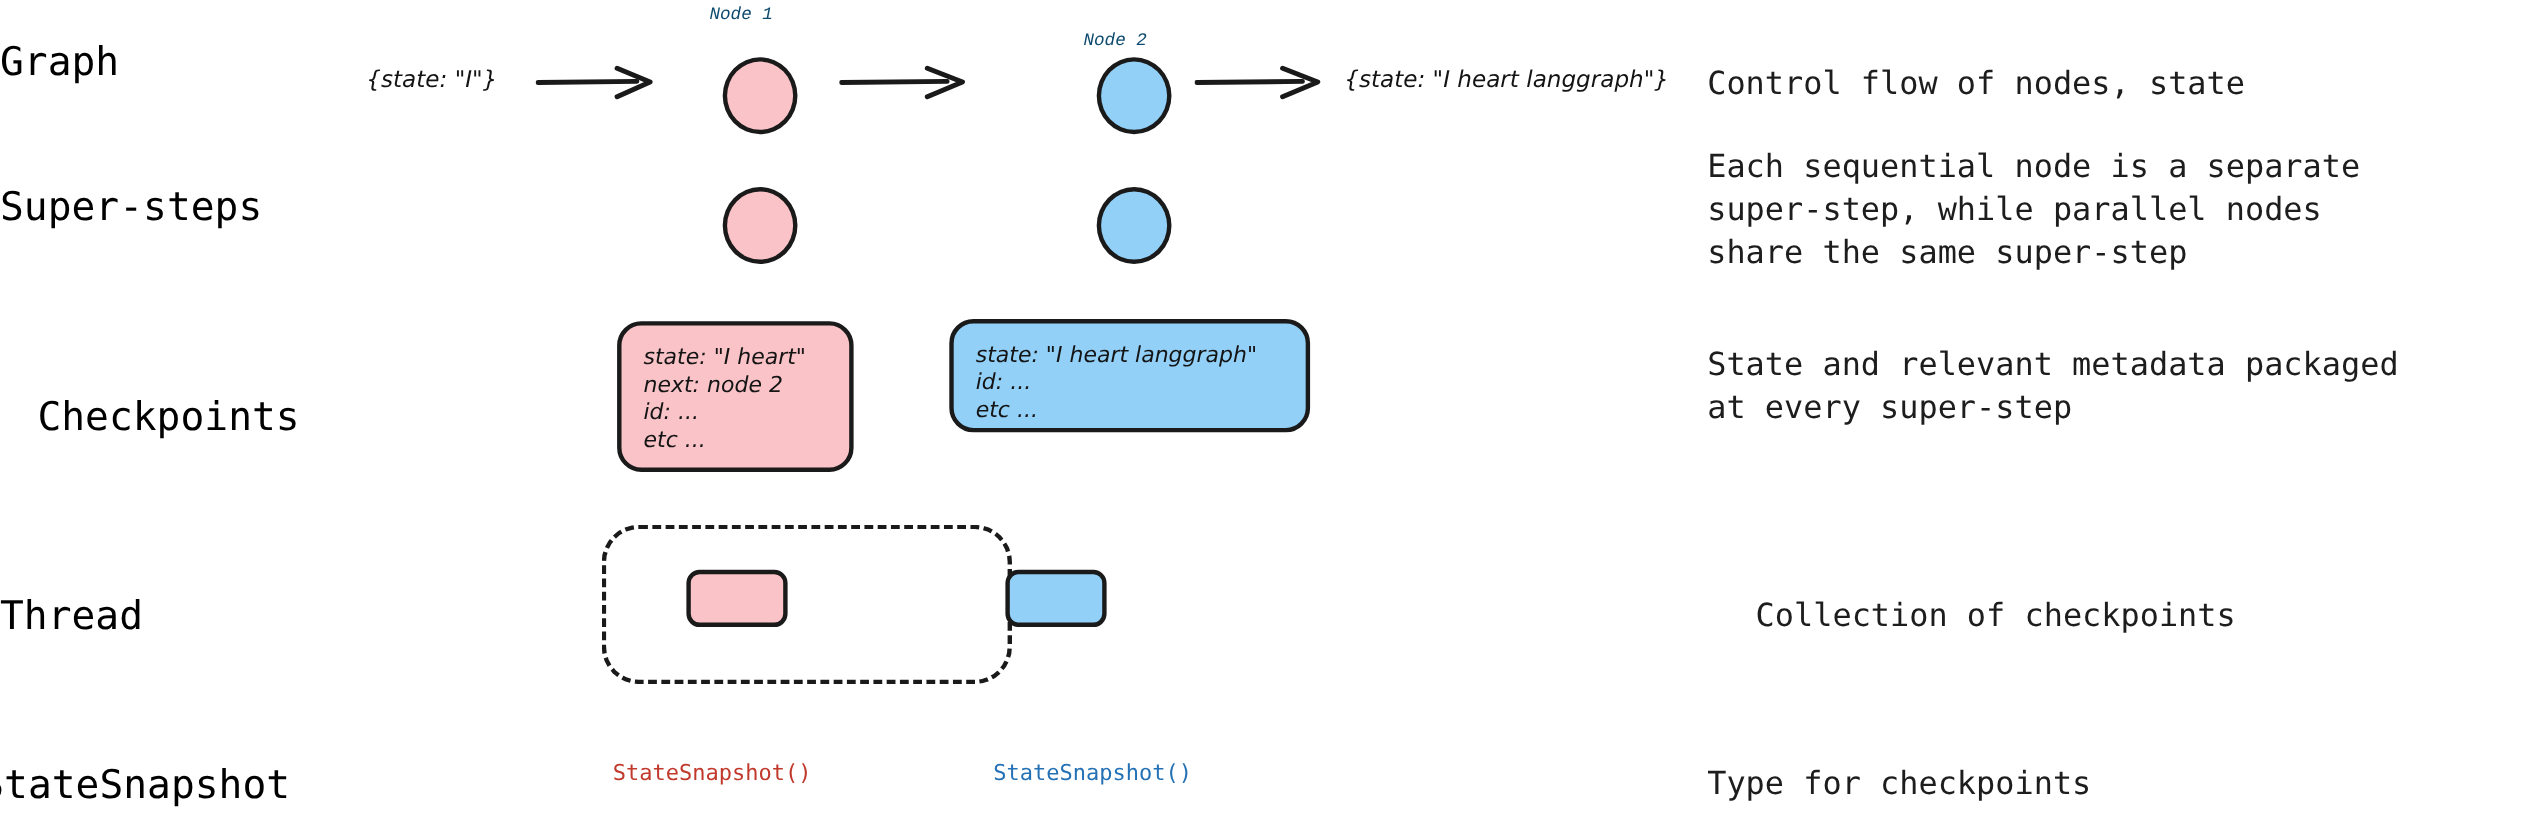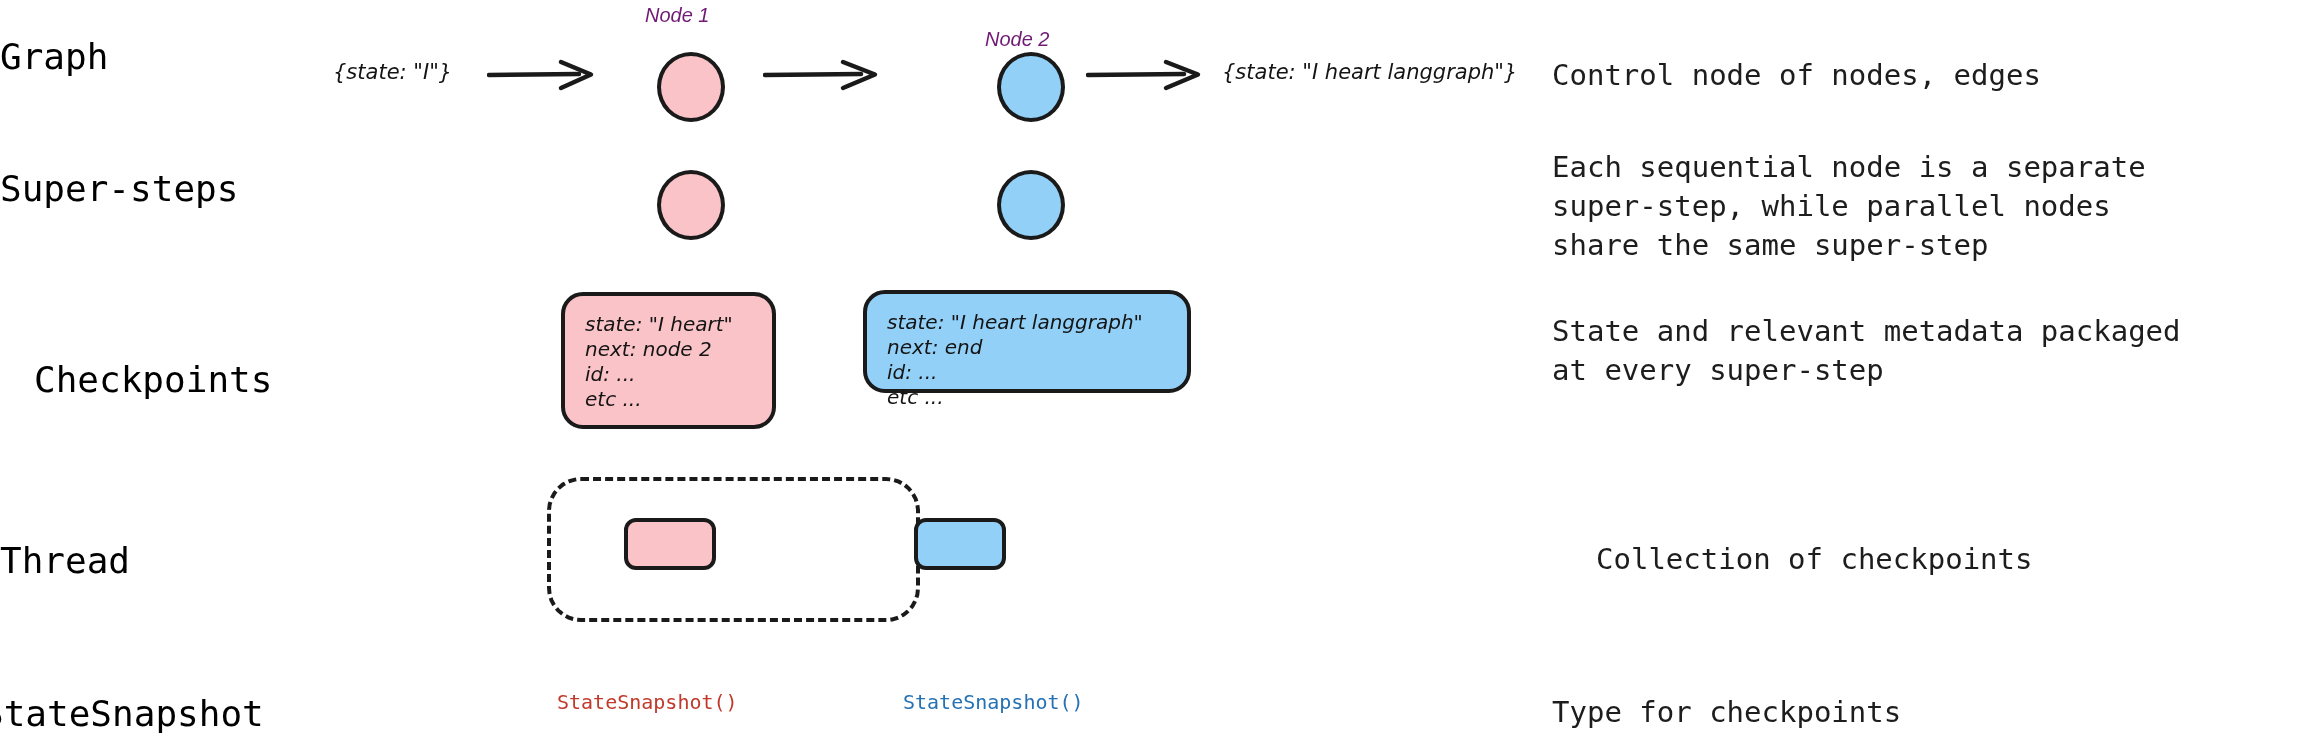--- a/index.html
+++ b/index.html
@@ -52,24 +52,24 @@
     position: absolute;
     border: 4px solid #1a1a1a;
     border-radius: 50%;
   }
   .node.pink { background: #f9c3c7; }
   .node.blue { background: #92d0f8; }
 
   
   .node-caption {
     position: absolute;
-    font-family: Liberation Sans, sans-serif;
+    font-family: Liberation Mono, monospace;
     font-style: italic;
-    font-size: 20px;
-    color: #701a75;
+    font-size: 16px;
+    color: #0c4a6e;
     white-space: nowrap;
   }
 
   
   .arrow { position: absolute; }
 
   
   .ckpt {
     position: absolute;
     border: 4px solid #1a1a1a;
@@ -152,40 +152,39 @@
 
 <div class="arrow" style="left:1086px; top:58px;">
   <svg width="118" height="34" viewBox="0 0 118 34">
     <path d="M2 17 L98 16" stroke="#1a1a1a" stroke-width="4.5" fill="none" stroke-linecap="round"></path>
     <path d="M80 4 L112 16.5 L80 30" stroke="#1a1a1a" stroke-width="4.5" fill="none" stroke-linecap="round" stroke-linejoin="round"></path>
   </svg>
 </div>
 
 <div class="hand abs" style="left:1222px; top:60px; font-size:21px;">{state: "I heart langgraph"}</div>
 
-<div class="desc" style="top:56px;">Control node of nodes, edges</div>
+<div class="desc" style="top:56px;">Control flow of nodes, state</div>
 
 <div class="node pink" style="left:657px; top:170px; width:60px; height:62px;"></div>
 
 <div class="node blue" style="left:997px; top:170px; width:60px; height:62px;"></div>
 
-<div class="desc" style="top:148px;">Each sequential node is a separate
+<div class="desc" style="top:132px;">Each sequential node is a separate
 super-step, while parallel nodes
 share the same super-step</div>
 
 <div class="ckpt pink" style="left:561px; top:292px; width:215px; height:137px;">
   <div class="line">state: "I heart"</div>
   <div class="line">next: node 2</div>
   <div class="line">id: ...</div>
   <div class="line">etc ...</div>
 </div>
 
 <div class="ckpt blue" style="left:863px; top:290px; width:328px; height:103px;">
   <div class="line">state: "I heart langgraph"</div>
-  <div class="line">next: end</div>
   <div class="line">id: ...</div>
   <div class="line">etc ...</div>
 </div>
 
 <div class="desc" style="top:312px;">State and relevant metadata packaged
 at every super-step</div>
 
 <div class="thread-box" style="left:547px; top:477px; width:373px; height:145px;"></div>
 
 <div class="chip pink" style="left:624px; top:518px; width:92px; height:52px;"></div>

